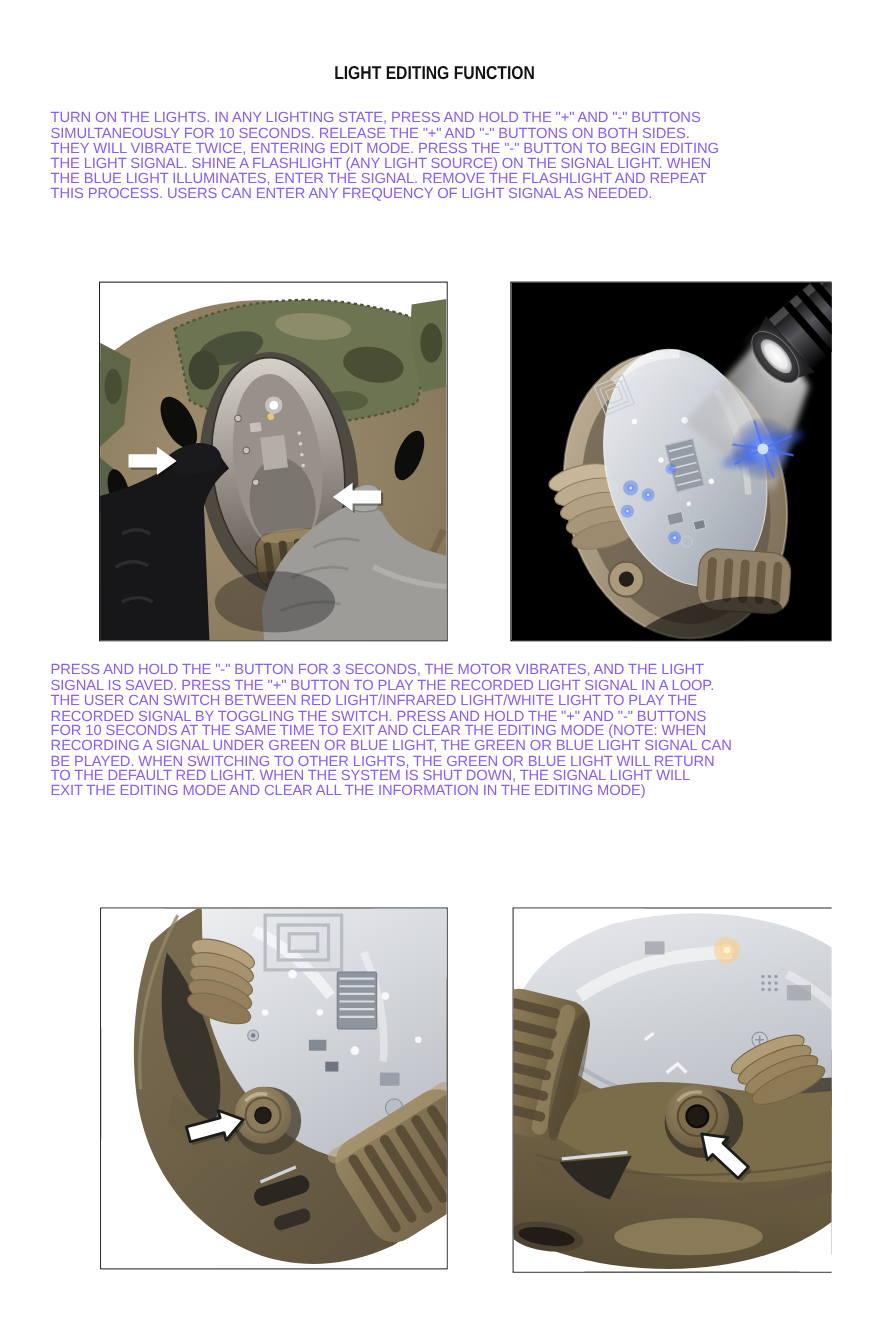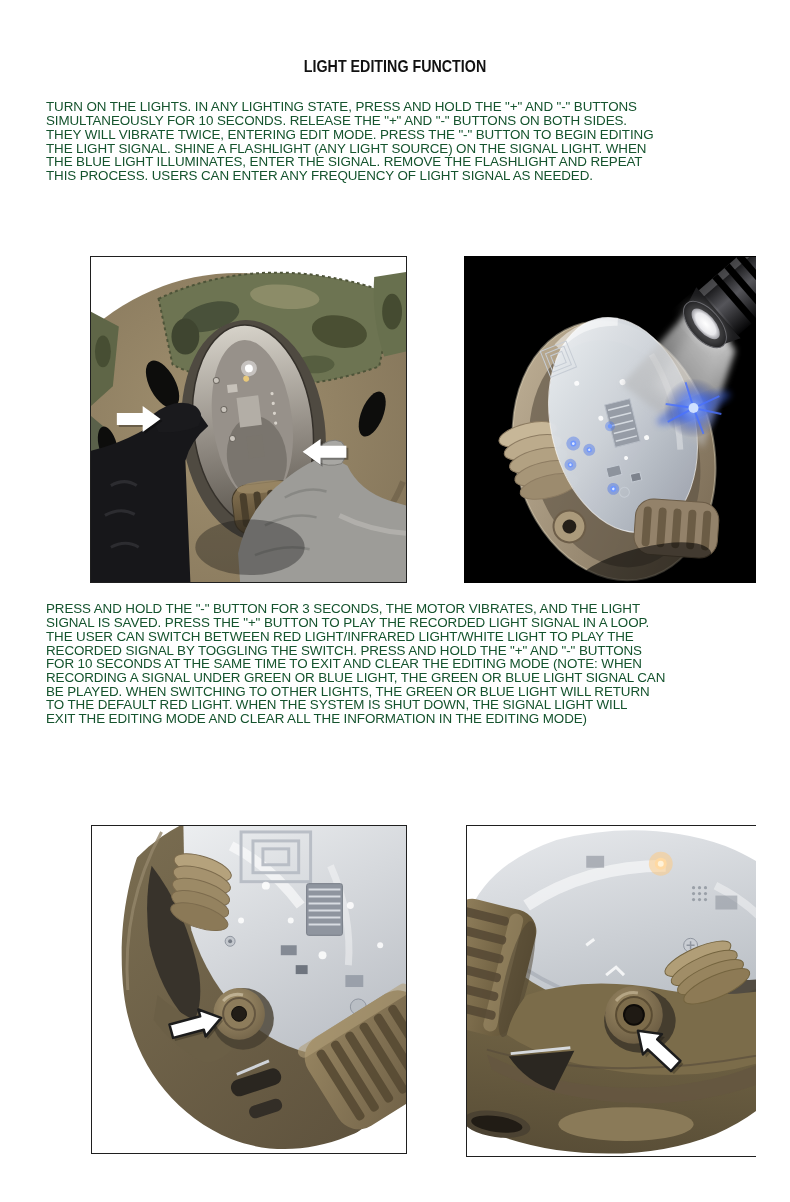--- a/index.html
+++ b/index.html
@@ -2,21 +2,21 @@
 <html><head>
 <meta charset="utf-8">
 <style>
   html,body{margin:0;padding:0;background:#ffffff;}
   .page{position:relative;width:756px;height:1202px;background:#ffffff;overflow:hidden;
         font-family:"Liberation Sans","DejaVu Sans",sans-serif;}
   .title{position:absolute;top:46px;left:0;width:790px;text-align:center;
          font-size:17px;font-weight:bold;color:#121212;letter-spacing:0px;
          transform:scaleX(.84);transform-origin:50% 50%;white-space:pre;}
   .para{position:absolute;left:46px;width:716px;font-size:13.4px;line-height:13.7px;
-        color:#14532d;white-space:pre-line;letter-spacing:-0.1px;}
+        color:#8b5cf6;white-space:pre-line;letter-spacing:-0.1px;}
   #para1{top:87px;}
   #para2{top:589px;}
   .photo{position:absolute;border:1.5px solid #1f1f1f;box-sizing:border-box;background:#fff;}
   #photo1{left:50px;top:240px;width:317px;height:327px;}
   #photo2{left:424px;top:240px;width:315px;height:327px;border-color:#000;}
   #photo3{left:51px;top:809px;width:316px;height:329px;}
   #photo4{left:426px;top:809px;width:317px;height:332px;}
   .photo svg{display:block;width:100%;height:100%;}
 </style>
 </head>

